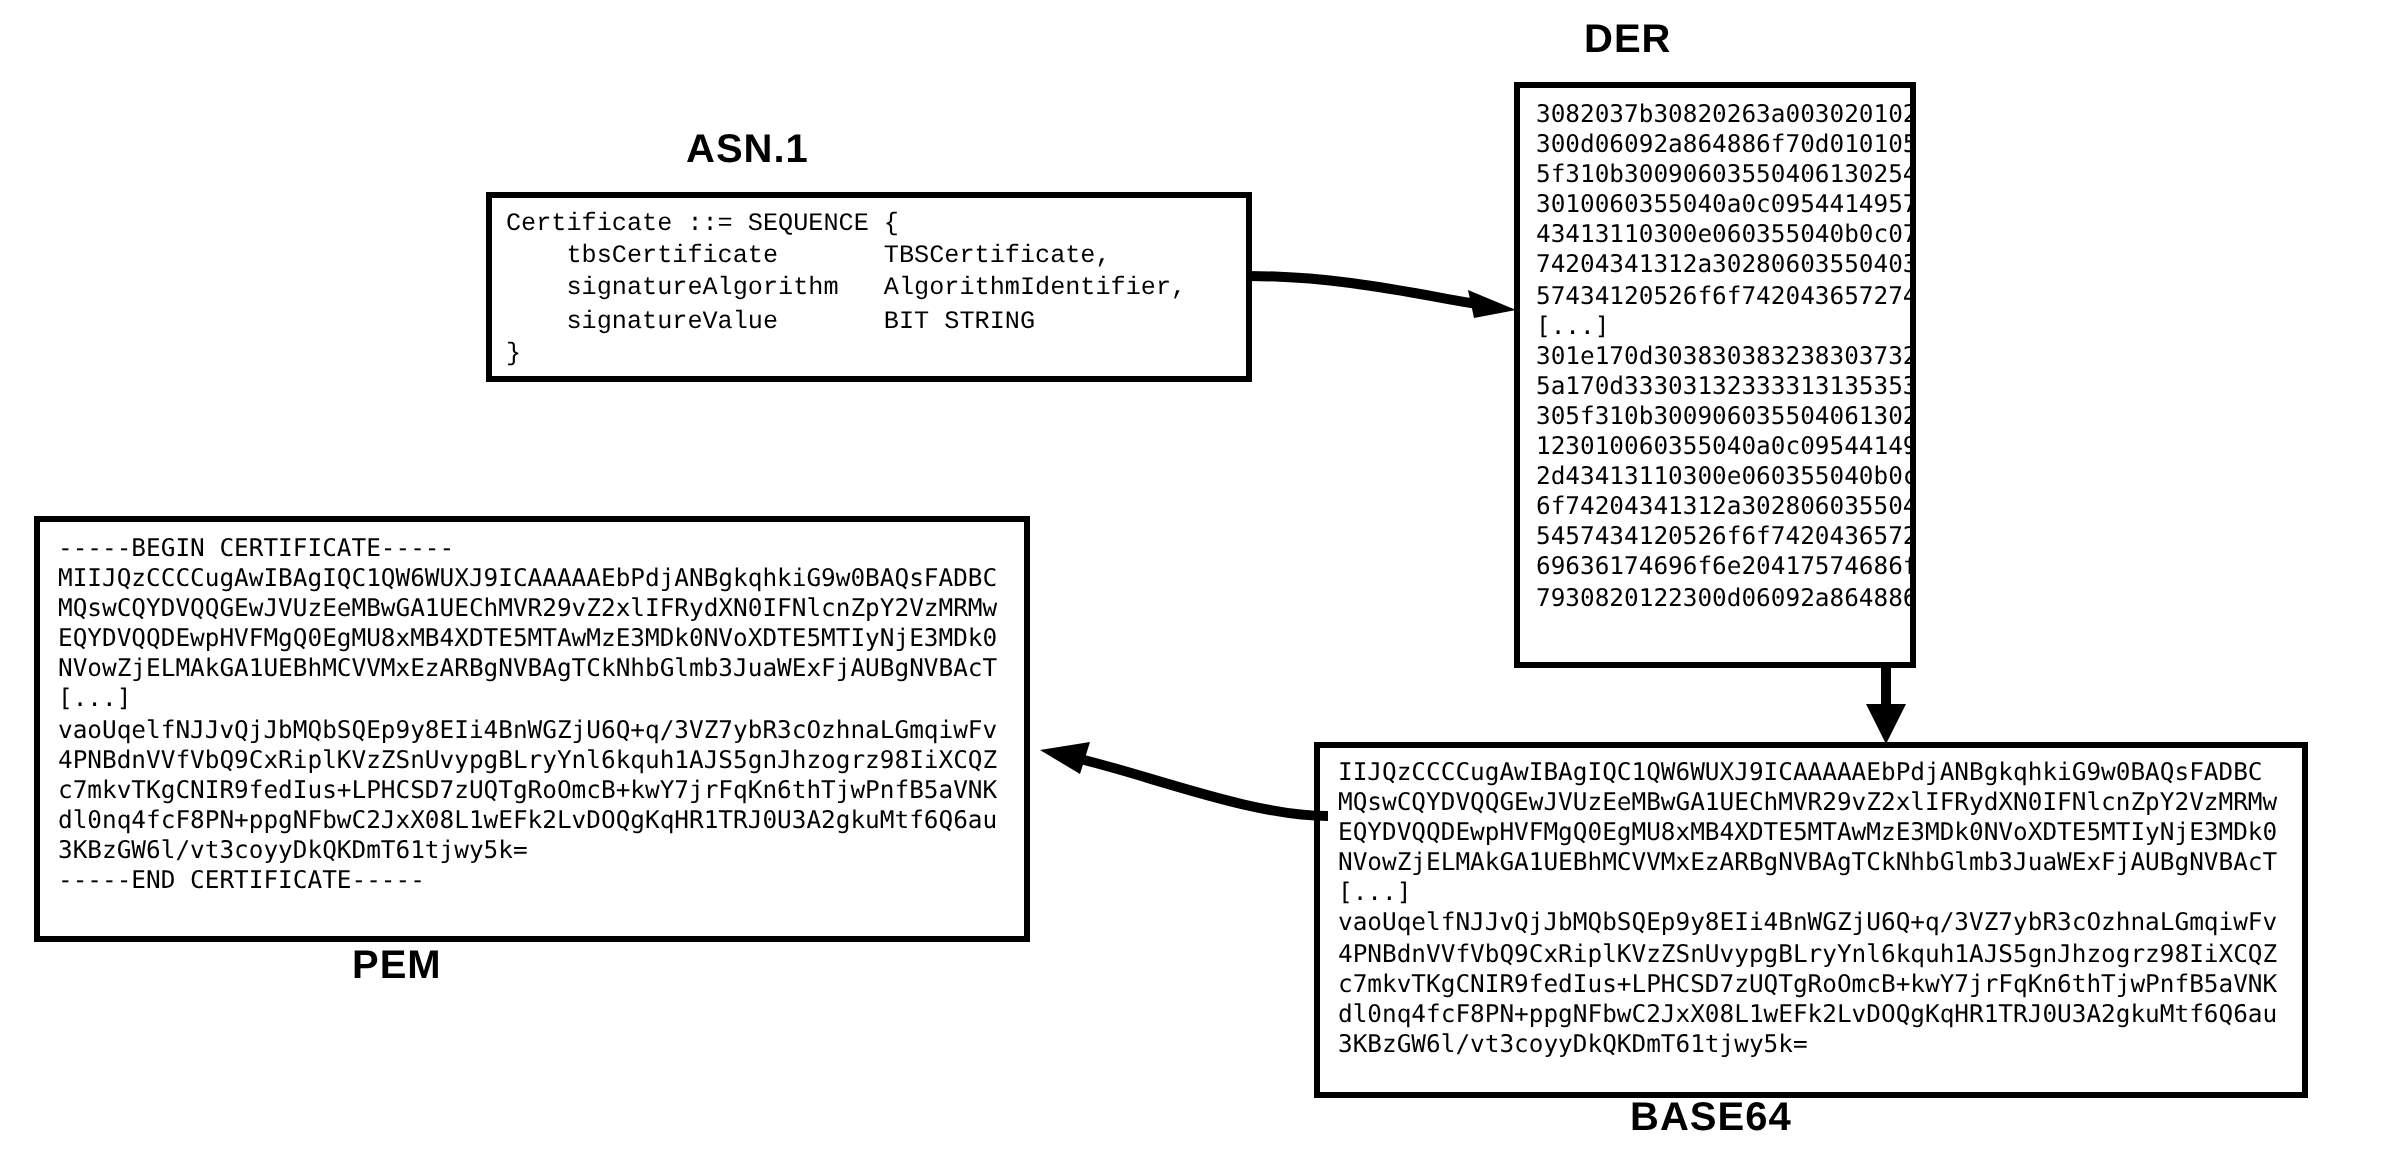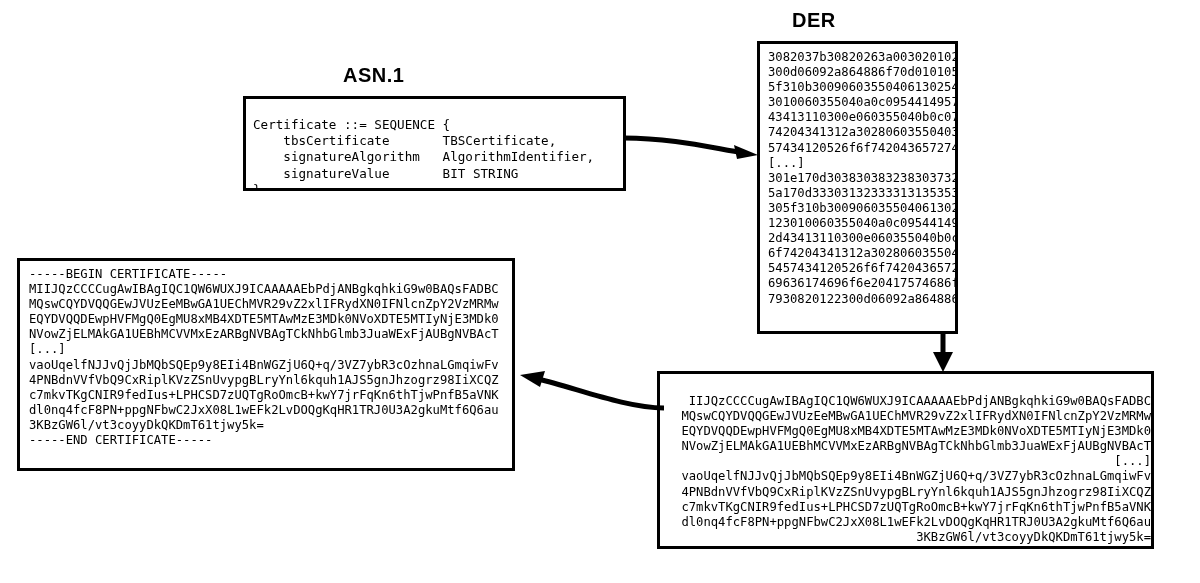--- a/index.html
+++ b/index.html
@@ -41,23 +41,24 @@
     margin: 0;
     padding: 0;
   }
   #asn1-box {
     left: 243px;
     top: 96px;
     width: 383px;
     height: 95px;
   }
   #asn1-box .code {
-    padding: 18px 0 0 7px;
+    padding: 5px 0 0 7px;
     font-size: 12.6px;
     line-height: 16.2px;
+    font-family: Liberation Mono, monospace;
   }
   #der-box {
     left: 757px;
     top: 41px;
     width: 201px;
     height: 293px;
   }
   #der-box .code {
     padding: 6px 0 0 8px;
   }
@@ -70,22 +71,21 @@
   #pem-box .code {
     padding: 6px 16px 0 9px;
   }
   #base64-box {
     left: 657px;
     top: 371px;
     width: 497px;
     height: 178px;
   }
   #base64-box .code {
-    padding: 20px 0 0 9px;
-    text-align: right;
+    padding: 5px 0 0 9px;
   }
   #label-asn1 { left: 343px; top: 64px; width: 180px; }
   #label-der  { left: 792px; top: 9px;  width: 180px; }
   #label-pem  { left: 176px; top: 472px; width: 180px; }
   #label-base64 { left: 815px; top: 548px; width: 180px; }
 
   .arrow-svg {
     position: absolute;
     overflow: visible;
     pointer-events: none;
@@ -124,36 +124,38 @@
 5a170d333031323333131353539395a
 305f310b300906035504061302545731
 123010060355040a0c0954414957414e
 2d43413110300e060355040b0c07526f
 6f74204341312a302806035504030c21
 5457434120526f6f7420436572746966
 69636174696f6e20417574686f726974
 7930820122300d06092a864886f70d01</pre>
   </div>
 
+  <div class="label" id="label-pem">PEM</div>
 
   <div class="box" id="pem-box">
     <pre class="code">-----BEGIN CERTIFICATE-----
 MIIJQzCCCCugAwIBAgIQC1QW6WUXJ9ICAAAAAEbPdjANBgkqhkiG9w0BAQsFADBC
 MQswCQYDVQQGEwJVUzEeMBwGA1UEChMVR29vZ2xlIFRydXN0IFNlcnZpY2VzMRMw
 EQYDVQQDEwpHVFMgQ0EgMU8xMB4XDTE5MTAwMzE3MDk0NVoXDTE5MTIyNjE3MDk0
 NVowZjELMAkGA1UEBhMCVVMxEzARBgNVBAgTCkNhbGlmb3JuaWExFjAUBgNVBAcT
 [...]
 vaoUqelfNJJvQjJbMQbSQEp9y8EIi4BnWGZjU6Q+q/3VZ7ybR3cOzhnaLGmqiwFv
 4PNBdnVVfVbQ9CxRiplKVzZSnUvypgBLryYnl6kquh1AJS5gnJhzogrz98IiXCQZ
 c7mkvTKgCNIR9fedIus+LPHCSD7zUQTgRoOmcB+kwY7jrFqKn6thTjwPnfB5aVNK
 dl0nq4fcF8PN+ppgNFbwC2JxX08L1wEFk2LvDOQgKqHR1TRJ0U3A2gkuMtf6Q6au
 3KBzGW6l/vt3coyyDkQKDmT61tjwy5k=
 -----END CERTIFICATE-----</pre>
   </div>
 
+  <div class="label" id="label-base64">BASE64</div>
 
   <div class="box" id="base64-box">
     <pre class="code">IIJQzCCCCugAwIBAgIQC1QW6WUXJ9ICAAAAAEbPdjANBgkqhkiG9w0BAQsFADBC
 MQswCQYDVQQGEwJVUzEeMBwGA1UEChMVR29vZ2xlIFRydXN0IFNlcnZpY2VzMRMw
 EQYDVQQDEwpHVFMgQ0EgMU8xMB4XDTE5MTAwMzE3MDk0NVoXDTE5MTIyNjE3MDk0
 NVowZjELMAkGA1UEBhMCVVMxEzARBgNVBAgTCkNhbGlmb3JuaWExFjAUBgNVBAcT
 [...]
 vaoUqelfNJJvQjJbMQbSQEp9y8EIi4BnWGZjU6Q+q/3VZ7ybR3cOzhnaLGmqiwFv
 4PNBdnVVfVbQ9CxRiplKVzZSnUvypgBLryYnl6kquh1AJS5gnJhzogrz98IiXCQZ
 c7mkvTKgCNIR9fedIus+LPHCSD7zUQTgRoOmcB+kwY7jrFqKn6thTjwPnfB5aVNK

